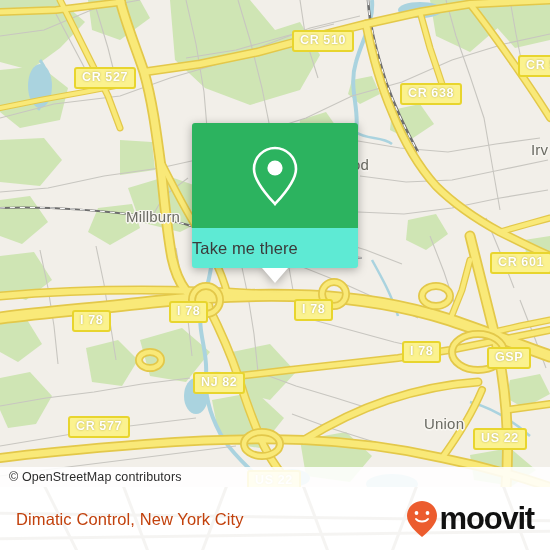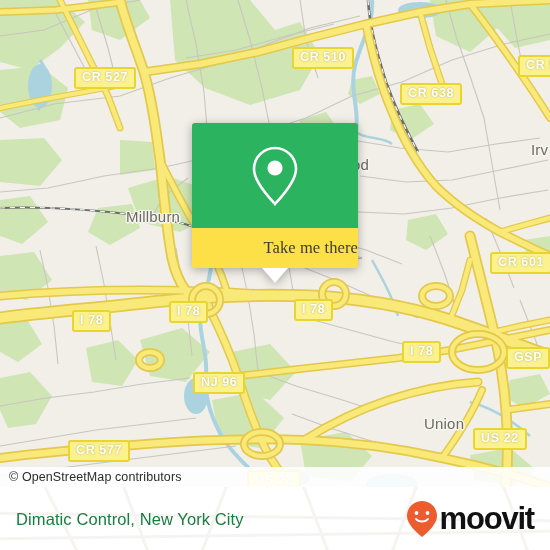--- a/index.html
+++ b/index.html
@@ -64,27 +64,26 @@
   }
   #callout-image {
     height: 105px;
     background: #2cb35f;
     border-radius: 3px 3px 0 0;
     display: flex;
     align-items: center;
     justify-content: center;
   }
   #callout-bar {
-    background: #fde047;
+    background: #5eead4;
     height: 40px;
     border-radius: 0 0 3px 3px;
     display: flex;
     align-items: center;
-    justify-content: flex-end;
-    font-family: Liberation Serif, serif;
+    justify-content: flex-start;
   }
   #callout-bar span {
     font-size: 16.5px;
     color: #3b3b3b;
     letter-spacing: .1px;
   }
   #callout-tail {
     position: absolute;
     left: 50%; top: 145px;
     margin-left: -13px;
@@ -117,21 +116,21 @@
     width: 550px; height: 63px;
     background: #ffffff;
     overflow: hidden;
   }
   #bottom-bar-bg { position: absolute; left: 0; top: 0; opacity: .5; }
   #place-title {
     position: absolute;
     left: 16px; top: 50%;
     transform: translateY(-50%);
     font-size: 16.5px;
-    color: #15803d;
+    color: #c2410c;
     letter-spacing: .1px;
     white-space: nowrap;
   }
   #brand {
     position: absolute;
     right: 16px; top: 50%;
     transform: translateY(-50%);
     display: flex;
     align-items: center;
   }
@@ -322,31 +321,31 @@
         <ellipse cx="150" cy="360" rx="11" ry="8"></ellipse>
       </g>
     </svg>
 
     <div class="place-label" style="left:118px; top:208px;padding-left:8px;">Millburn</div>
     <div class="place-label" style="left:352px; top:156px;">od</div>
     <div class="place-label" style="left:531px; top:141px;">Irv</div>
     <div class="place-label" style="left:383px; top:415px;margin-left:41px;">Union</div>
 
     <div class="shield" style="left:74px;  top:67px;">CR 527</div>
-    <div class="shield" style="left:292px; top:47px;">CR 510</div>
+    <div class="shield" style="left:292px; top:30px;">CR 510</div>
     <div class="shield" style="left:400px; top:59px;margin-top:24px;">CR 638</div>
     <div class="shield" style="left:518px; top:55px;">CR 51</div>
     <div class="shield" style="left:474px; top:252px;margin-left:16px;">CR 601</div>
     <div class="shield" style="left:72px;  top:310px;">I 78</div>
     <div class="shield" style="left:169px; top:301px;">I 78</div>
     <div class="shield" style="left:294px; top:299px;">I 78</div>
     <div class="shield" style="left:402px; top:341px;">I 78</div>
-    <div class="shield" style="left:506px; top:347px;">GSP</div>
-    <div class="shield" style="left:193px; top:372px;">NJ 96</div>
-    <div class="shield" style="left:68px;  top:440px;">CR 577</div>
+    <div class="shield" style="left:487px; top:347px;">GSP</div>
+    <div class="shield" style="left:193px; top:372px;">NJ 82</div>
+    <div class="shield" style="left:68px;  top:416px;">CR 577</div>
     <div class="shield" style="left:473px; top:428px;">US 22</div>
     <div class="shield" style="left:247px; top:470px;">US 22</div>
 
     <div id="callout">
       <div id="callout-tail"></div>
       <div id="callout-image">
         <svg width="52" height="62" viewBox="0 0 52 62">
           <path d="M26,3 C14.4,3 5,12.4 5,24 C5,37 20,52.5 26,59 C32,52.5 47,37 47,24 C47,12.4 37.6,3 26,3 Z" fill="none" stroke="#ffffff" stroke-width="2.6"></path>
           <circle cx="26" cy="23" r="7.6" fill="#ffffff"></circle>
         </svg>

